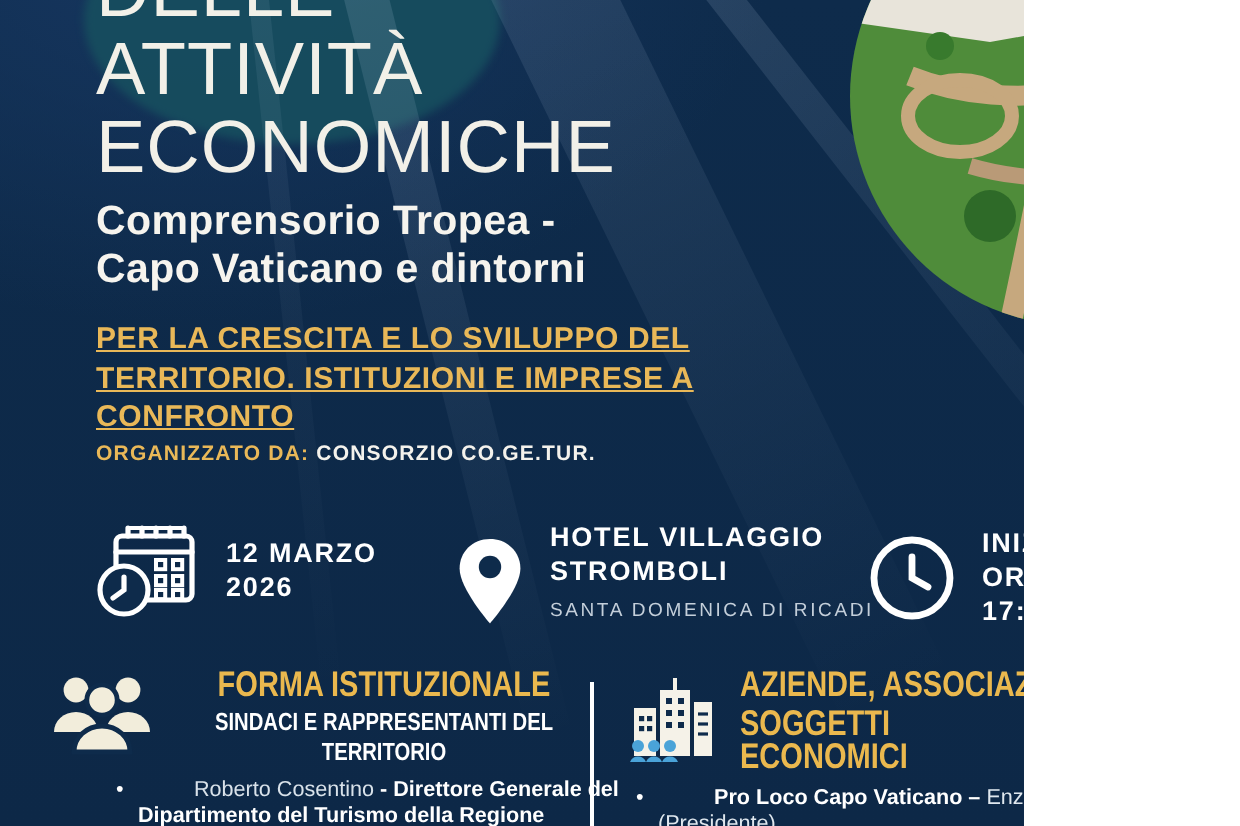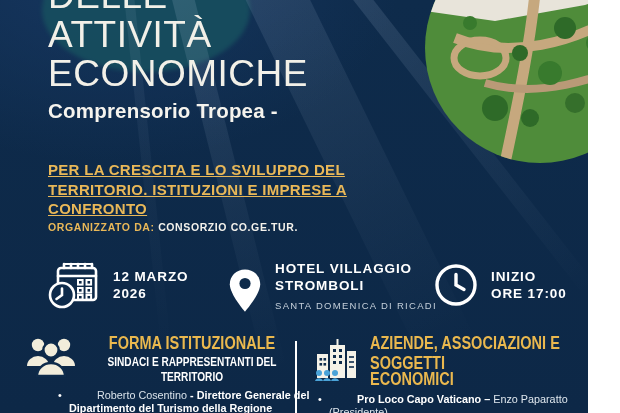--- a/index.html
+++ b/index.html
@@ -1,17 +1,17 @@
 <!DOCTYPE html>
 <html><head>
 <meta charset="utf-8">
 <style>
   html,body{margin:0;padding:0;}
   body{font-family:"Liberation Sans", sans-serif;}
-  .page{position:relative;width:588px;height:413px;overflow:hidden;
+  .page{position:relative;width:512px;height:413px;overflow:hidden;
         background:#0e2b4b;
         background-image:radial-gradient(ellipse 420px 260px at 18% -5%, #16365f 0%, rgba(22,54,95,0) 70%),
                          linear-gradient(180deg,#0e2b4b 0%,#0d2847 100%);}
   
   .blob{position:absolute;left:42px;top:-52px;width:208px;height:124px;border-radius:50%;
         background:#17505f;opacity:.85;filter:blur(2px);z-index:1;}
   
   .rays{position:absolute;inset:0;overflow:hidden;z-index:2;pointer-events:none;}
   .ray{position:absolute;top:-90px;transform-origin:top center;
        background:linear-gradient(to bottom, rgba(214,232,255,.16) 0%, rgba(214,232,255,.05) 55%, rgba(214,232,255,0) 85%);}
@@ -116,20 +116,21 @@
   </div>
 
   <div class="title">
     <div>DELLE</div>
     <div>ATTIVITÀ</div>
     <div>ECONOMICHE</div>
   </div>
 
   <div class="subtitle">
     <div>Comprensorio Tropea -</div>
+    <div>Capo Vaticano e dintorni</div>
   </div>
 
   <div class="tagline">PER LA CRESCITA E LO SVILUPPO DEL TERRITORIO. ISTITUZIONI E IMPRESE A CONFRONTO</div>
 
   <div class="organizer">
     <span class="lab">ORGANIZZATO DA:</span>
     <span class="val">CONSORZIO CO.GE.TUR.</span>
   </div>
 
   <div class="info g-date">

